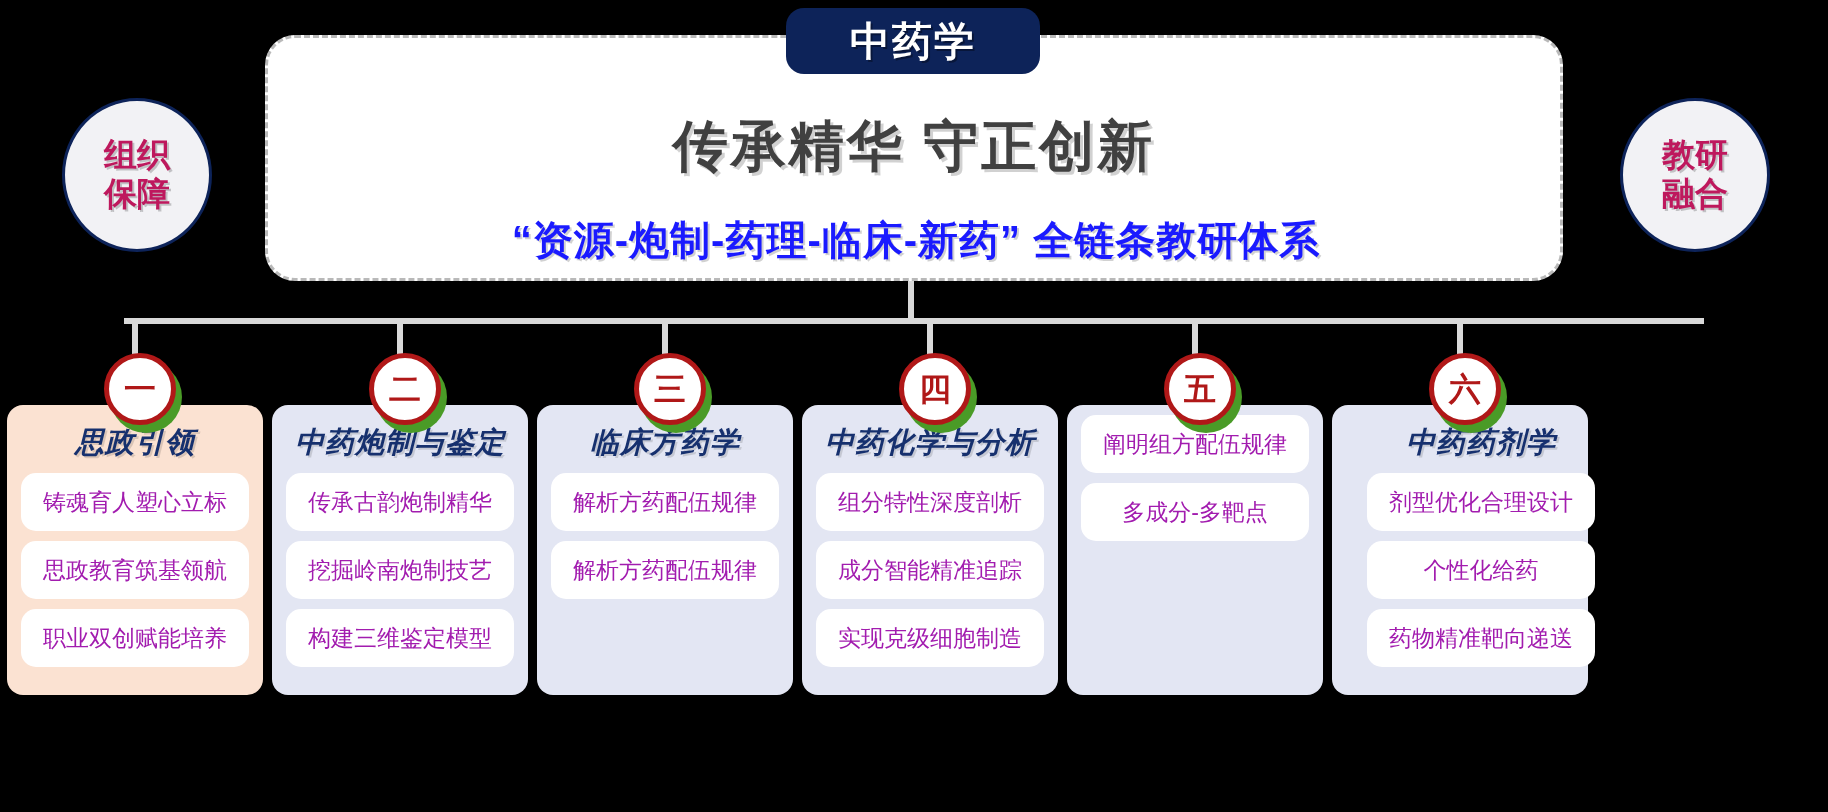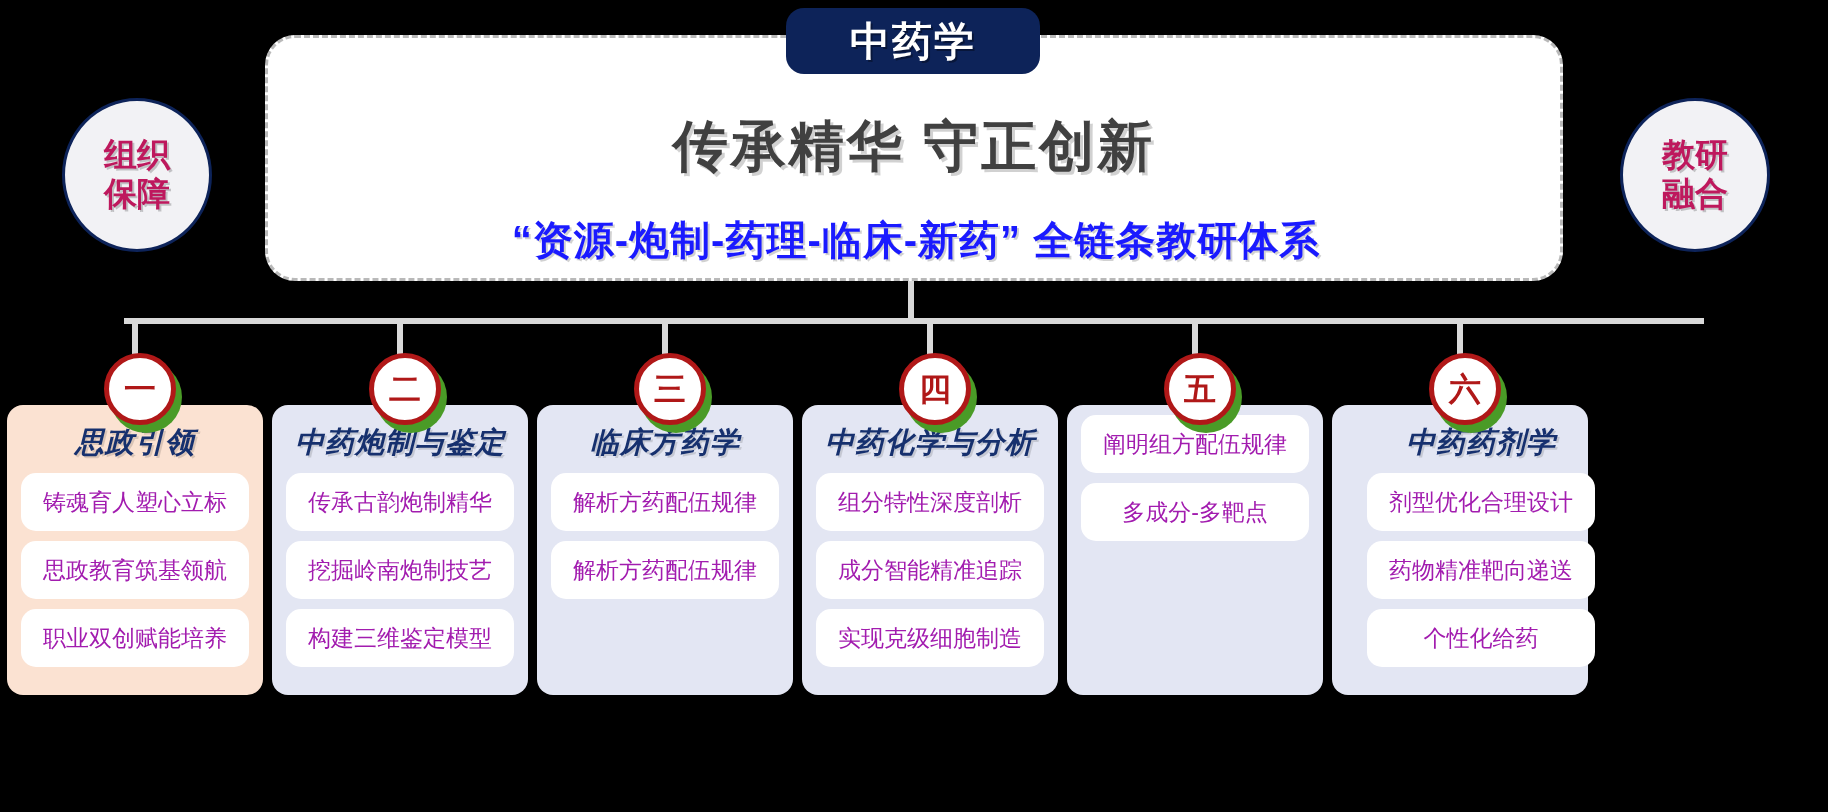--- a/index.html
+++ b/index.html
@@ -178,18 +178,18 @@
         <div class="item">阐明组方配伍规律</div>
         <div class="item">多成分-多靶点</div>
       </div>
       <div class="drop" style="left: 1457px;"></div>
       <div class="numcircle" style="left: 1429px;">
         <span>六</span>
       </div>
       <div class="col plain" style="left: 1332px; padding-left: 42px;">
         <div class="col-head">中药药剂学</div>
         <div class="item">剂型优化合理设计</div>
+        <div class="item">个性化给药</div>
         <div class="item">药物精准靶向递送</div>
-        <div class="item">个性化给药</div>
       </div>
     </div>
 
 </div>
 
 </body></html>

